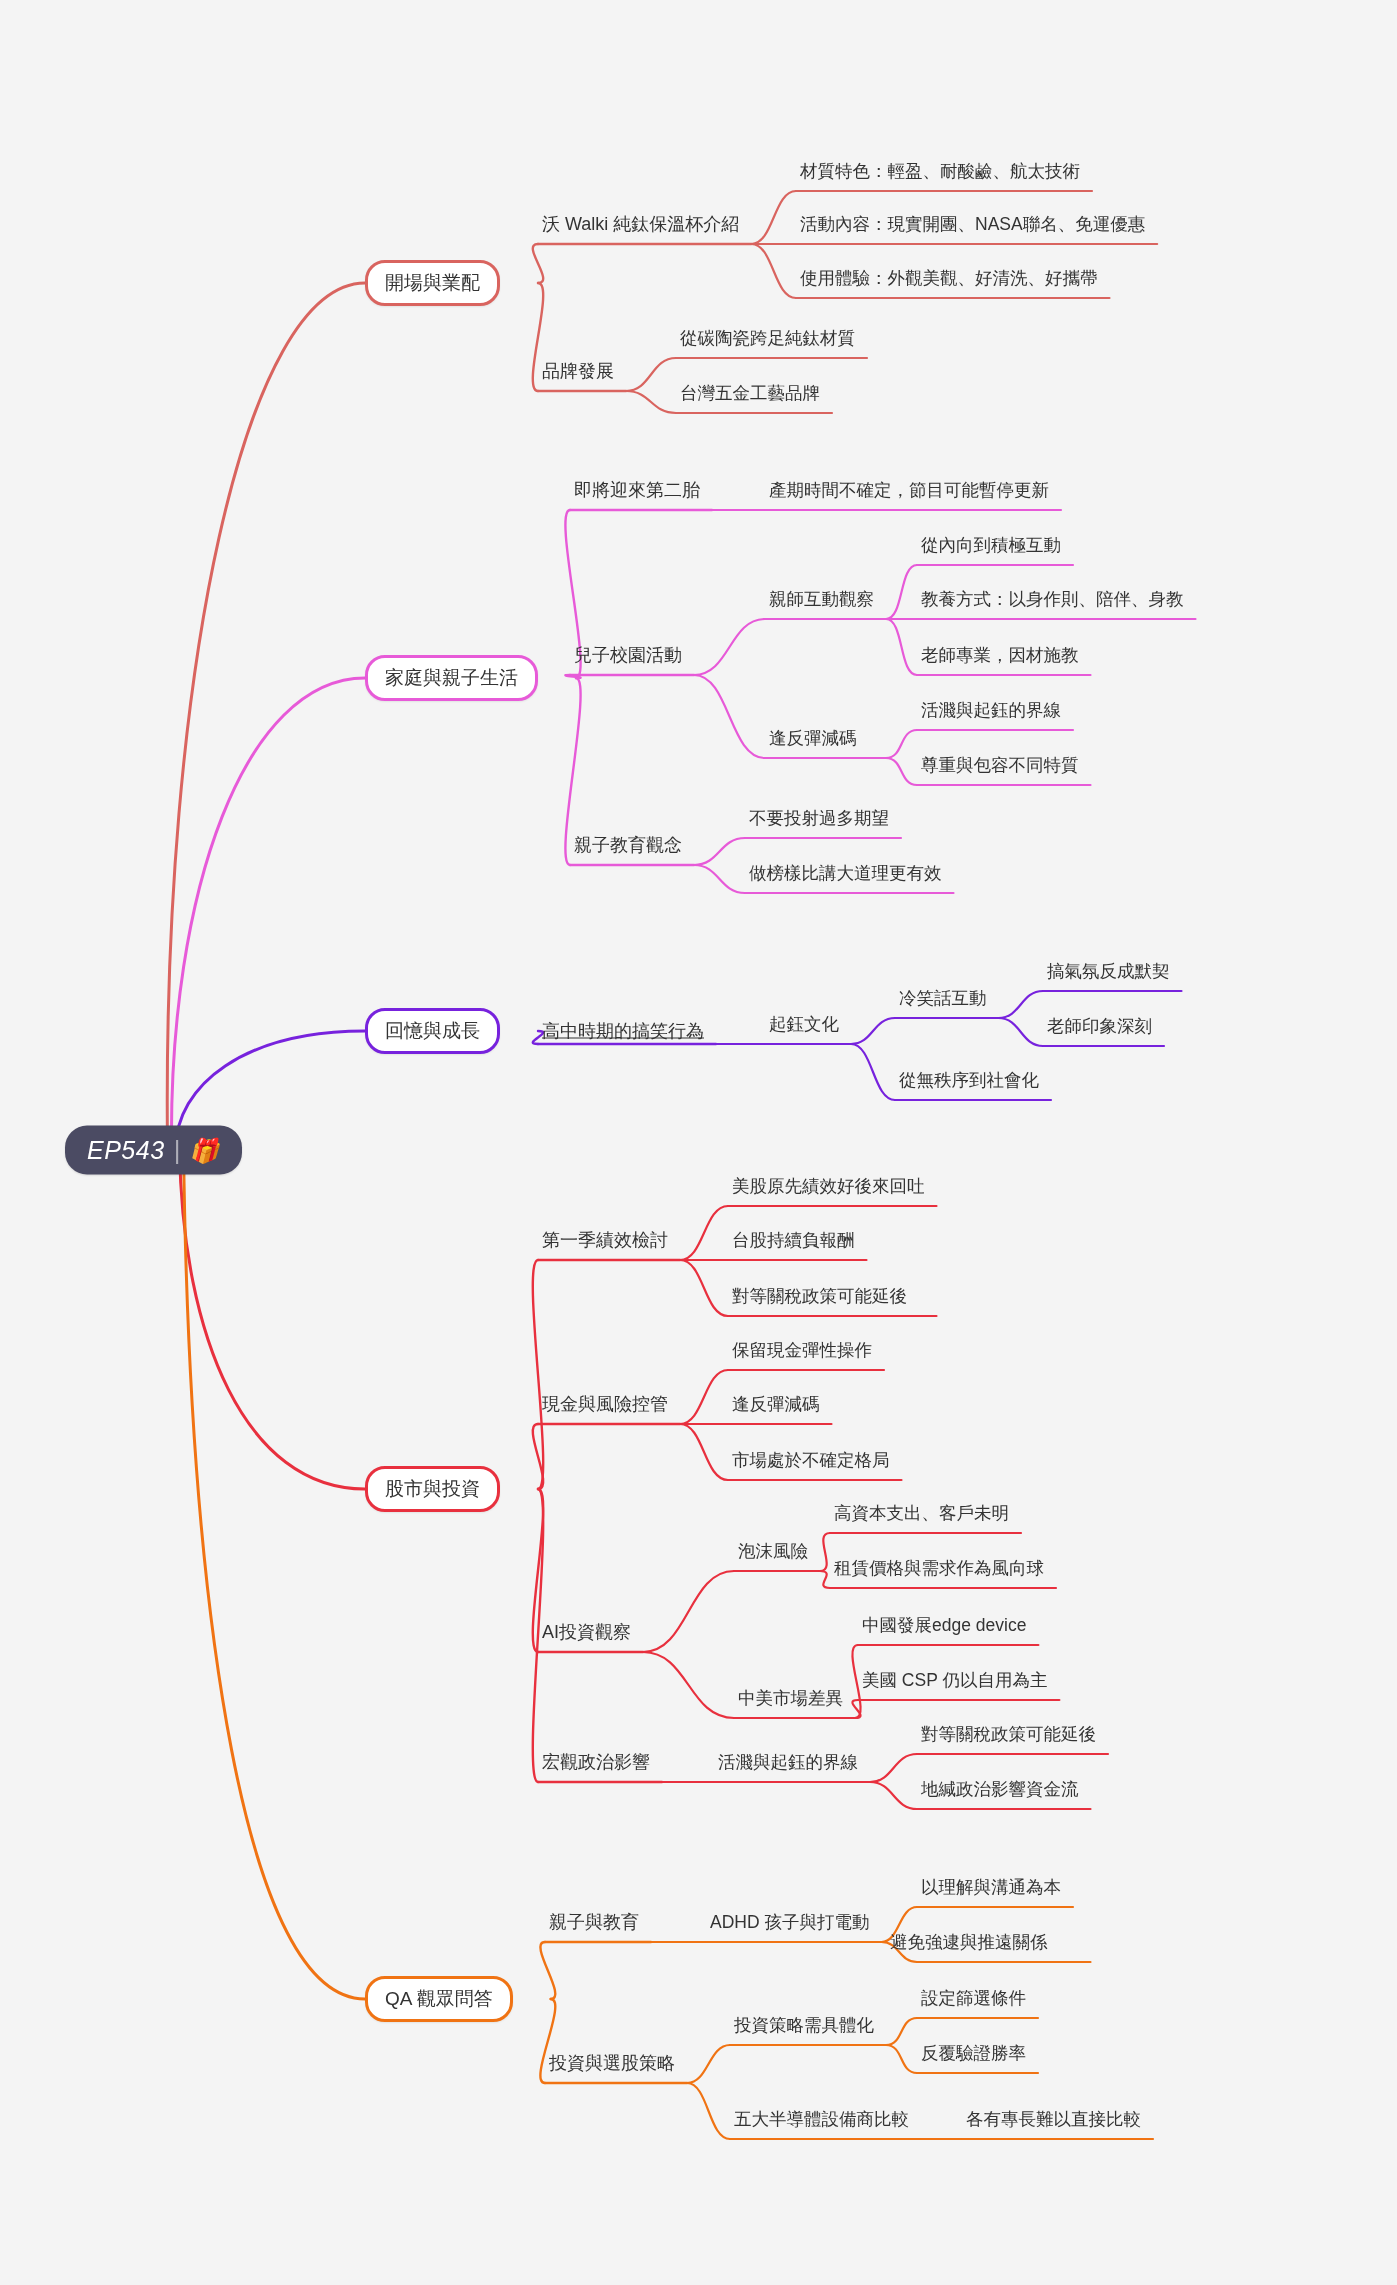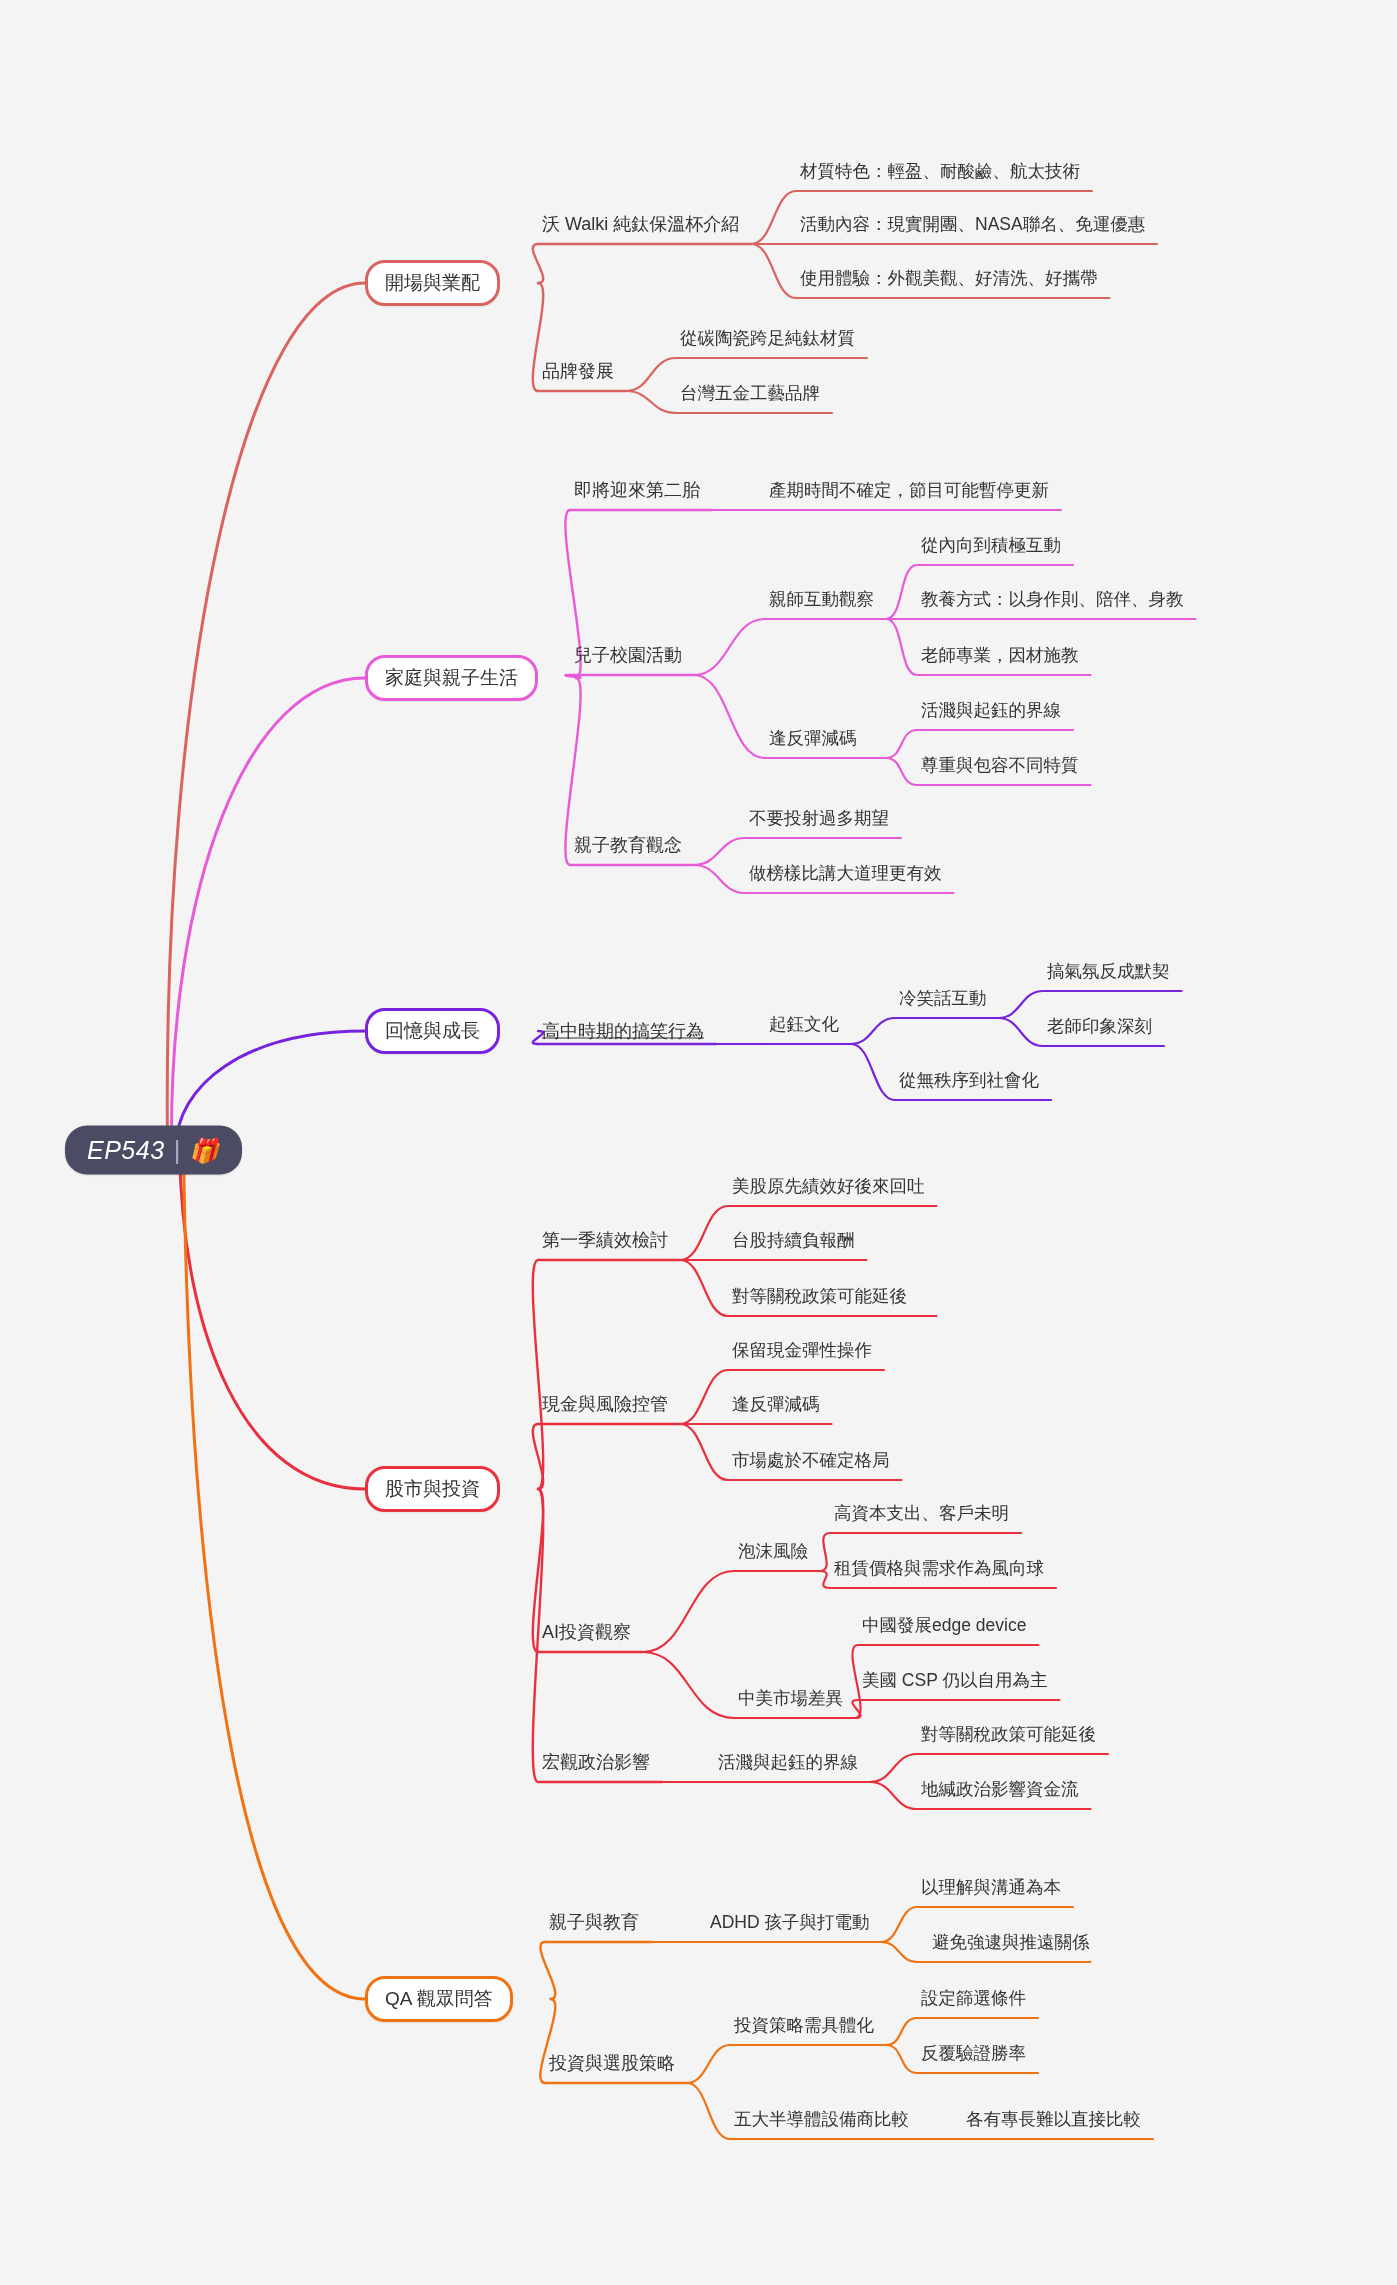--- a/index.html
+++ b/index.html
@@ -209,21 +209,21 @@
       <div class="node l3" style="left: 858px; top: 1632px;"><span>中國發展edge device</span></div>
       <div class="node l3" style="left: 858px; top: 1687px;"><span>美國 CSP 仍以自用為主</span></div>
       <div class="node l2" style="left: 538px; top: 1769px;"><span>宏觀政治影響</span></div>
       <div class="node l3" style="left: 714px; top: 1769px;"><span>活濺與起鈺的界線</span></div>
       <div class="node l3" style="left: 917px; top: 1741px;"><span>對等關稅政策可能延後</span></div>
       <div class="node l3" style="left: 917px; top: 1796px;"><span>地緘政治影響資金流</span></div>
       <div class="node l1" style="left: 365px; top: 1999px; border-color: rgb(240, 115, 19);"><span>QA 觀眾問答</span></div>
       <div class="node l2" style="left: 545px; top: 1929px;"><span>親子與教育</span></div>
       <div class="node l3" style="left: 706px; top: 1929px;"><span>ADHD 孩子與打電動</span></div>
       <div class="node l3" style="left: 917px; top: 1894px;"><span>以理解與溝通為本</span></div>
-      <div class="node l3" style="left: 928px; top: 1949px; text-align: right;"><span>避免強逮與推遠關係</span></div>
+      <div class="node l3" style="left: 886px; top: 1949px; text-align: right;"><span>避免強逮與推遠關係</span></div>
       <div class="node l2" style="left: 545px; top: 2070px;"><span>投資與選股策略</span></div>
       <div class="node l3" style="left: 730px; top: 2032px;"><span>投資策略需具體化</span></div>
       <div class="node l3" style="left: 917px; top: 2005px;"><span>設定篩選條件</span></div>
       <div class="node l3" style="left: 917px; top: 2060px;"><span>反覆驗證勝率</span></div>
       <div class="node l3" style="left: 730px; top: 2126px;"><span>五大半導體設備商比較</span></div>
       <div class="node l3" style="left: 962px; top: 2126px;"><span>各有專長難以直接比較</span></div>
     </div>
 </div>
 
 </body></html>

